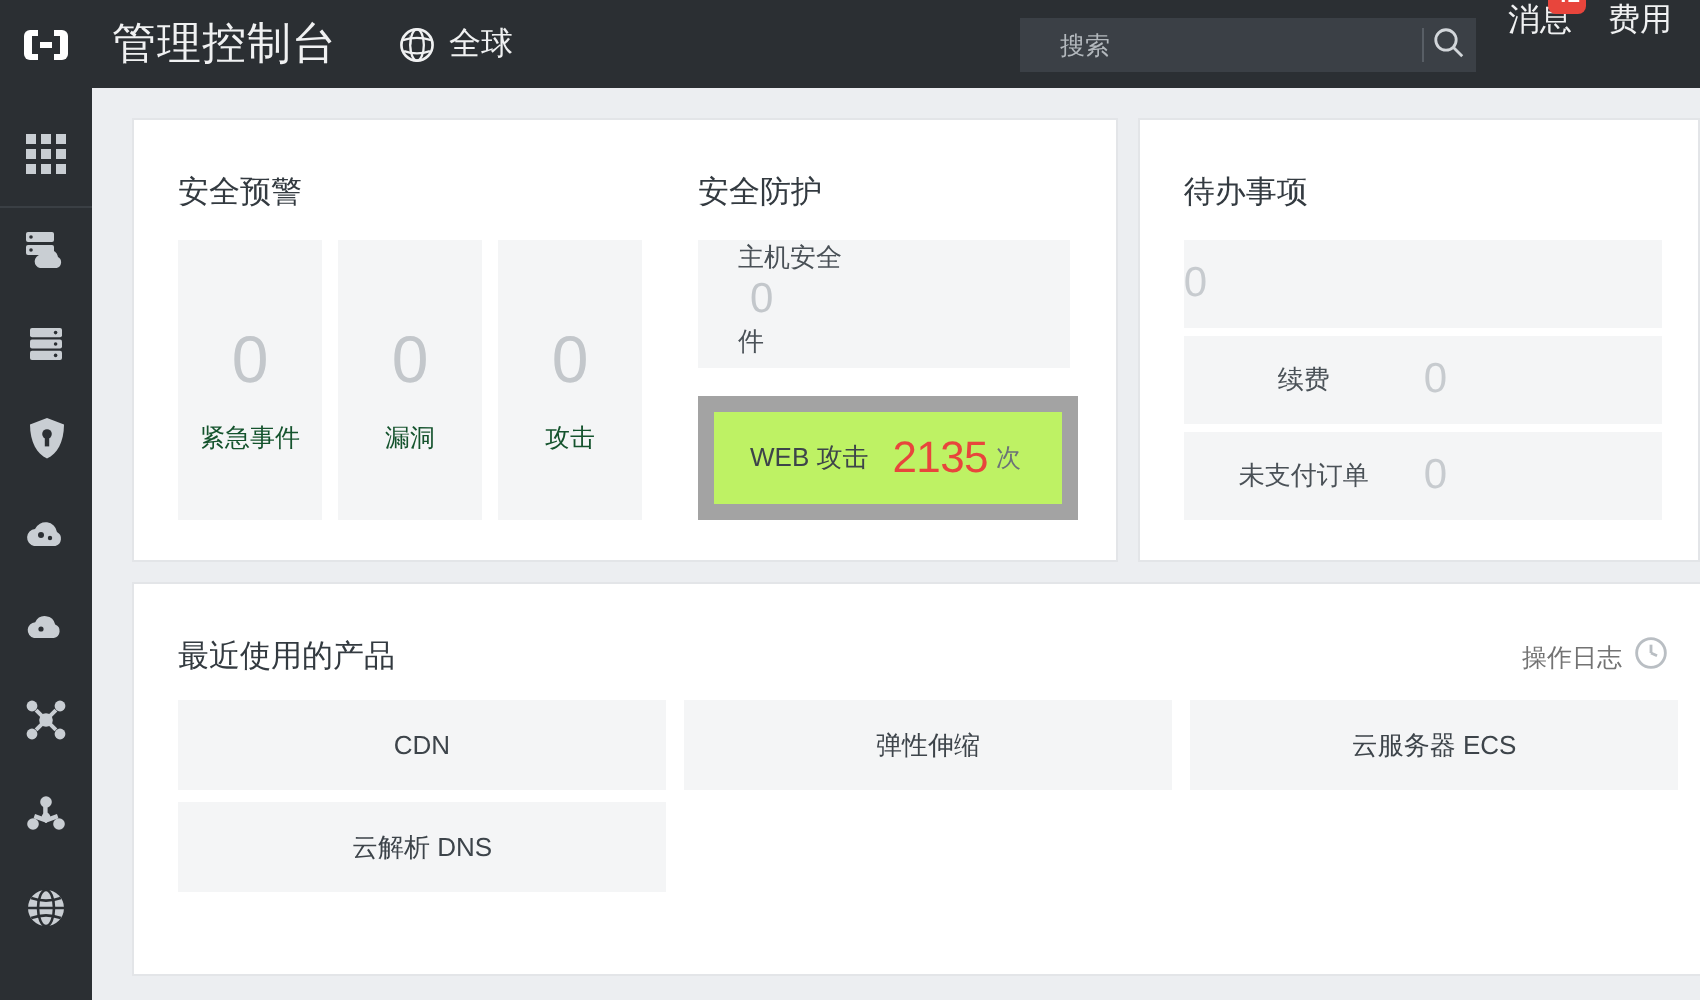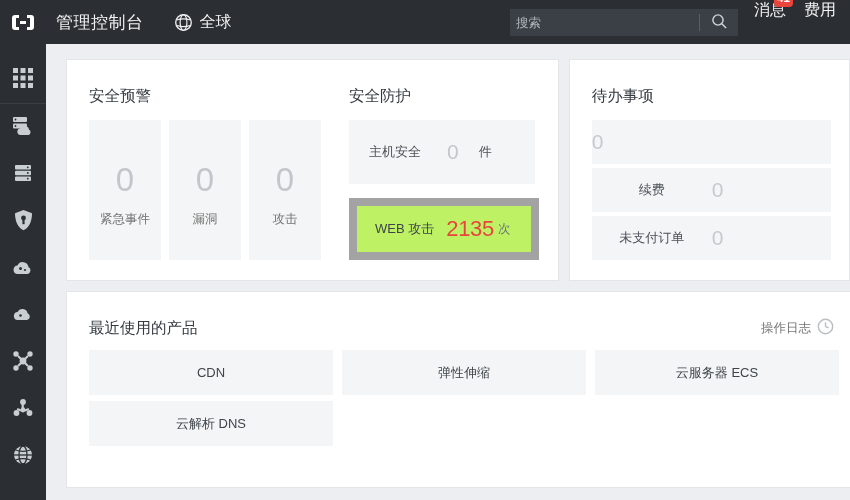--- a/index.html
+++ b/index.html
@@ -39,41 +39,41 @@
     top: 3px; width: 4px; height: 9px;
     background: #2b2f33;
   }
   .logo-glyph .lb::after { right: -1px; }
   .logo-glyph .rb::after { left: -1px; }
   .logo-glyph .bar {
     position: absolute; left: 8px; top: 6px;
     width: 6px; height: 3px; background: #ffffff;
   }
   .console-title {
-    font-size: 17px; color: #f0f1f2;
+    font-size: 22px; color: #f0f1f2;
     margin-left: 10px; letter-spacing: .5px;
   }
   .region-group {
     display: flex; align-items: center;
     margin-left: 30px; gap: 7px; justify-content: space-between;
   }
   .region-label { font-size: 16px; color: #f0f1f2; }
   .globe-sm { display:block; }
 
   .search-wrap {
     position: absolute; left: 510px; top: 9px;
     width: 228px; height: 27px;
     background: #3b4046;
     display: flex; align-items: center;
   }
   .search-input {
     flex: 1; height: 100%;
     background: transparent; border: none; outline: none;
     color: #cfd3d7; font-size: 12.5px;
-    padding: 0 6px;
+    padding: 0 20px;
     font-family: "Liberation Sans", "DejaVu Sans", sans-serif;
   }
   .search-input::placeholder { color: #b3b8bd; }
   .search-divider { width: 1px; height: 17px; background: #585e65; }
   .search-btn {
     width: 38px; height: 100%;
     display: flex; align-items: center; justify-content: center;
     background: transparent; border: none; cursor: pointer;
   }
 
@@ -145,32 +145,33 @@
     background: #f4f5f6;
     display: flex; flex-direction: column;
     align-items: center; justify-content: center;
     cursor: pointer;
   }
   .alert-num {
     font-size: 33px; color: #c3c7cb; font-weight: 300;
     line-height: 1; margin-top: 10px;
   }
   .alert-label {
-    font-size: 12.5px; color: #737373; margin-top: 15px;
+    font-size: 12.5px; color: #14532d; margin-top: 15px;
   }
 
   
   .prot-wrap {
     position: absolute; top: 60px; left: 282px;
   }
   .prot-row1 {
     width: 186px; height: 64px;
     background: #f4f5f6;
-    display: flex; align-items: center;
-    cursor: pointer;
+    display: flex; align-items: flex-start;
+    cursor: pointer;
+    flex-direction: column;
   }
   .prot-label { font-size: 13px; color: #4a5157; margin-left: 20px; }
   .prot-zero { font-size: 21px; color: #c3c7cb; margin-left: 26px; font-weight: 300; }
   .prot-unit { font-size: 13px; color: #4a5157; margin-left: 20px; }
 
   .prot-row2 {
     width: 190px; height: 62px;
     margin-top: 14px;
     background: #bef264;
     border: 8px solid #a3a3a3;

